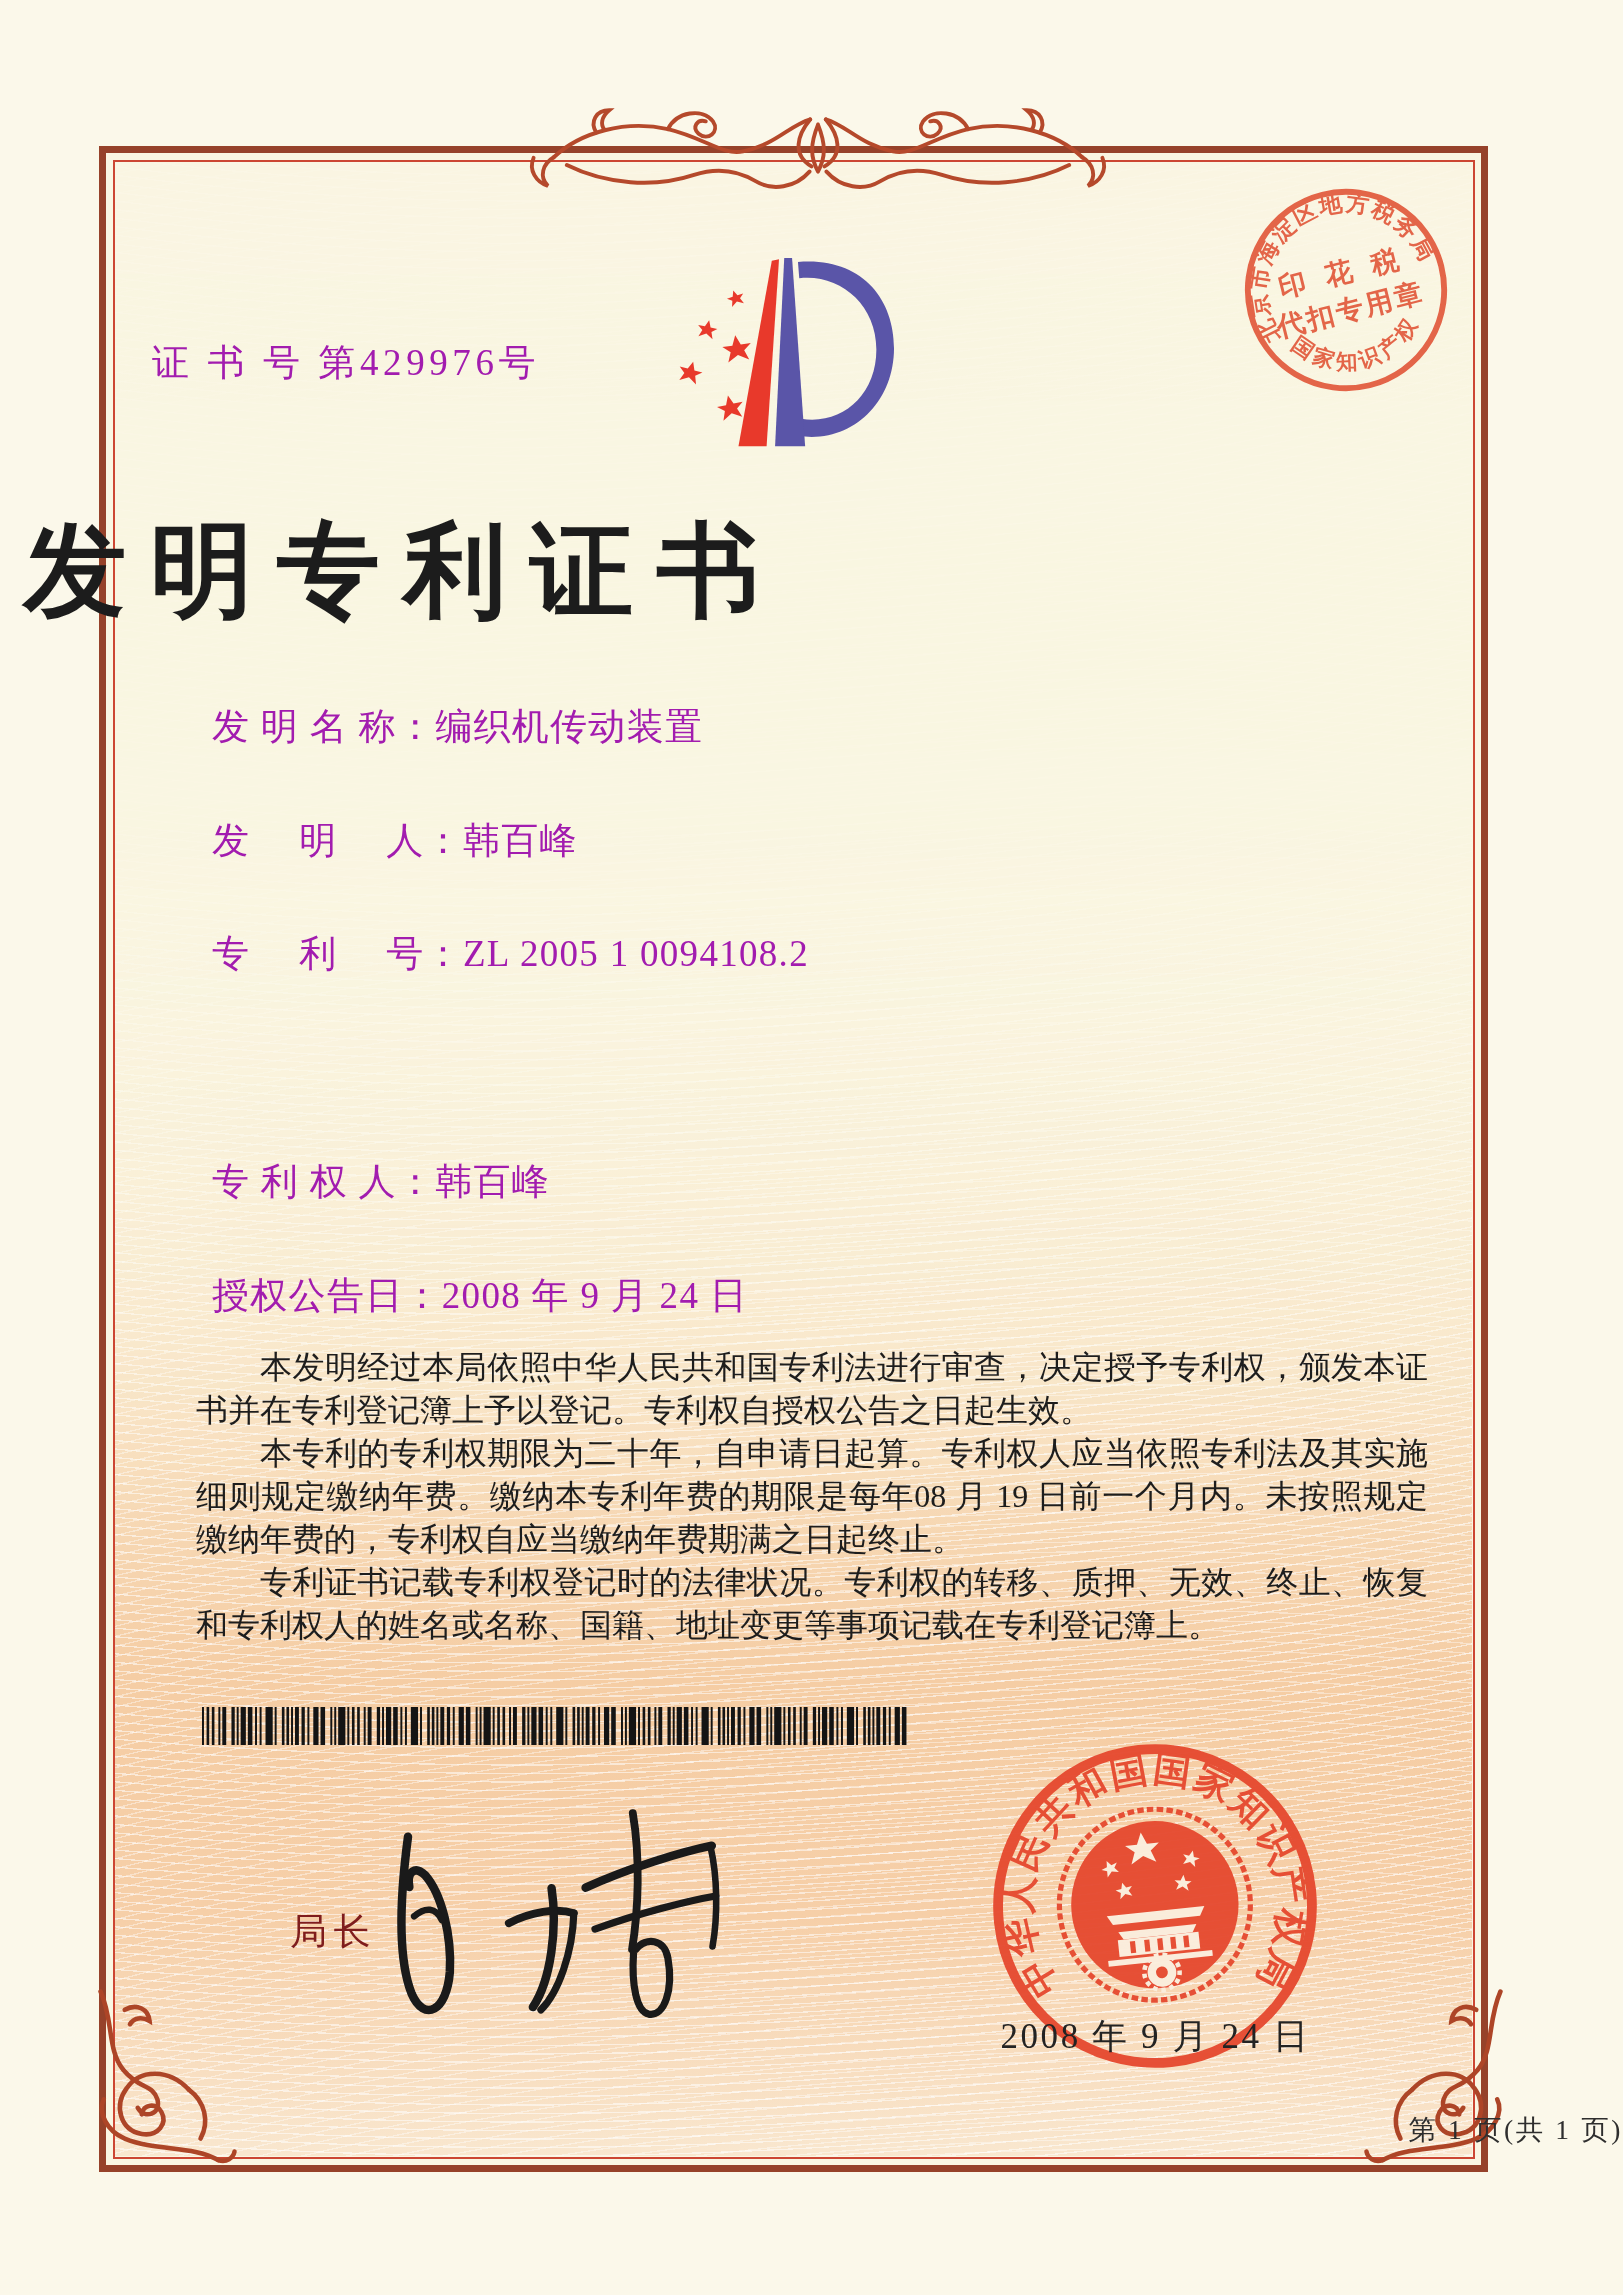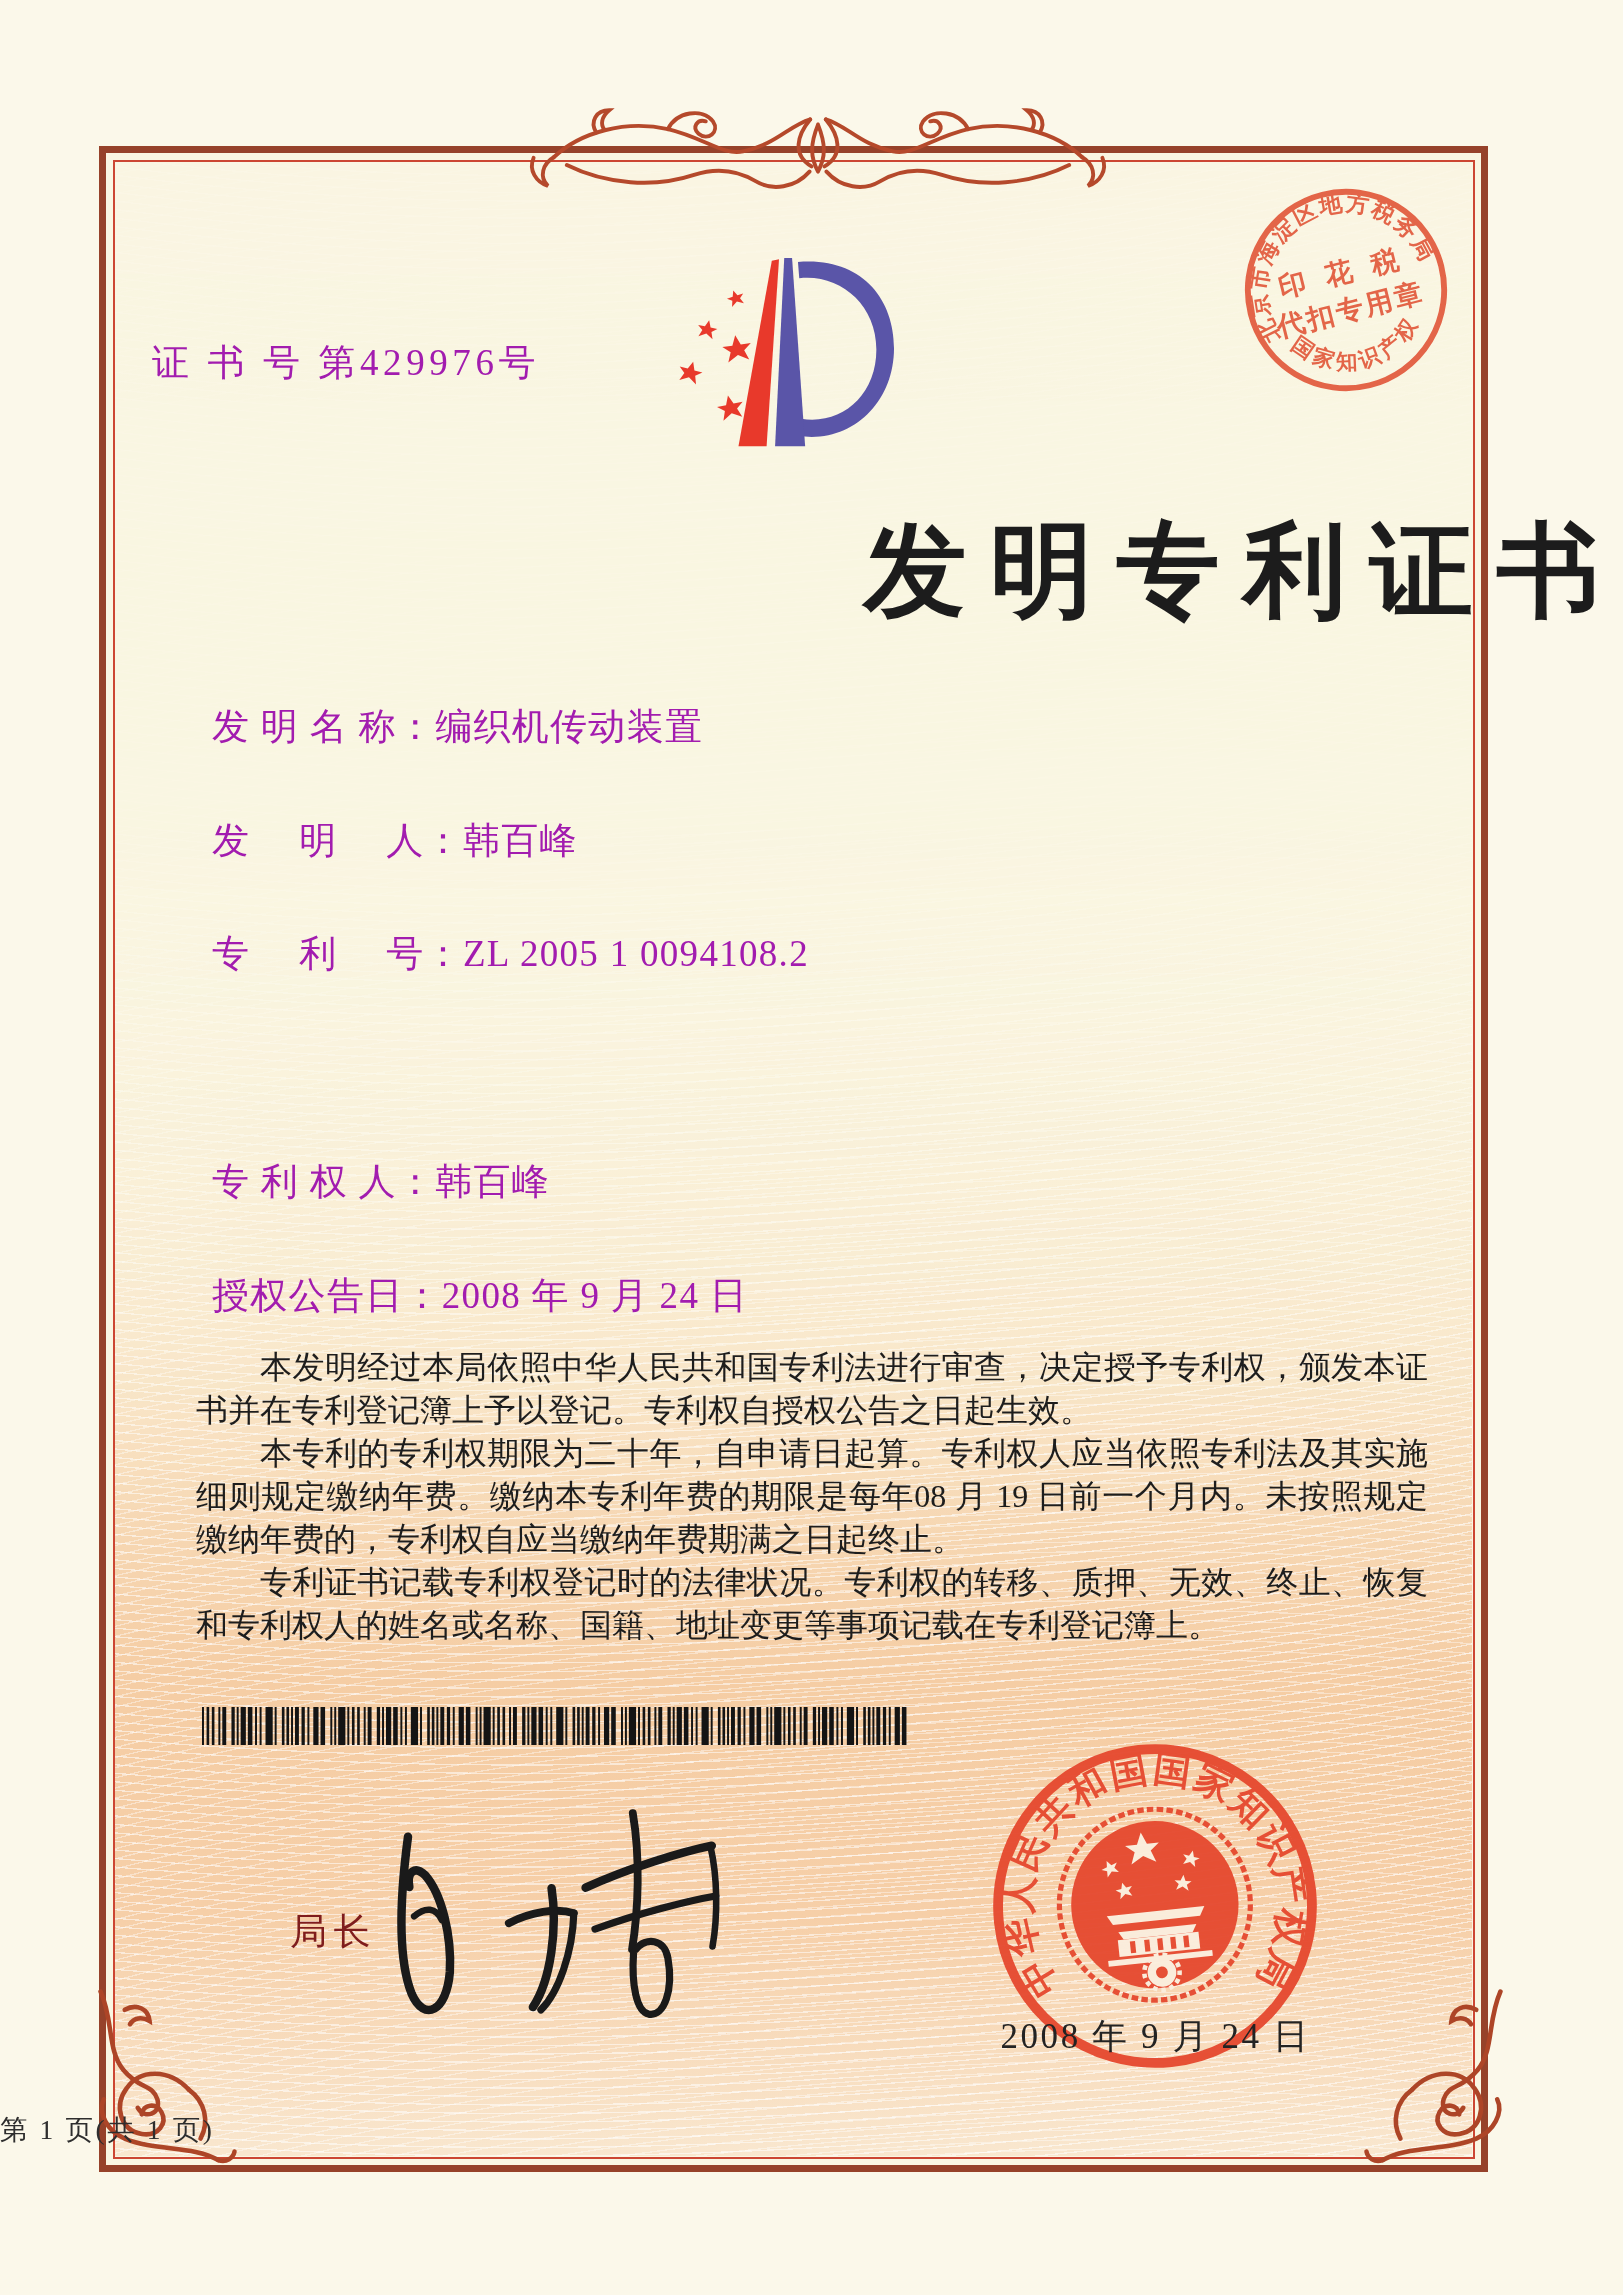--- a/index.html
+++ b/index.html
@@ -11,36 +11,36 @@
   .frame-inner{position:absolute;inset:6.5px;border:2.6px solid #cc4633;}
   .guilloche{position:absolute;inset:9.2px;
      background:
        repeating-radial-gradient(circle at 30% -160%, rgba(255,255,255,0) 0 7.2px, rgba(255,255,255,.55) 7.2px 8.5px),
        repeating-radial-gradient(circle at 75% 280%, rgba(255,255,255,0) 0 8.5px, rgba(255,255,255,.40) 8.5px 9.8px),
        linear-gradient(180deg,#faf6e3 0%,#faf4dd 38%,#f8e3c4 60%,#f5cda4 76%,#f6cfa8 88%,#f9e7cf 100%);
      -webkit-mask-image:linear-gradient(180deg,rgba(0,0,0,.18) 0%,rgba(0,0,0,.10) 32%,rgba(0,0,0,.55) 52%,#000 68%,#000 100%);
      mask-image:linear-gradient(180deg,rgba(0,0,0,.18) 0%,rgba(0,0,0,.10) 32%,rgba(0,0,0,.55) 52%,#000 68%,#000 100%);}
   
   .cert-no{position:absolute;left:152px;top:302px;font-size:37px;letter-spacing:4.6px;color:#a21caf;margin-top:36px;}
-  .title{position:absolute;left:0;right:0;top:503px;text-align:right;font-size:103px;font-weight:700;
+  .title{position:absolute;left:0;right:0;top:503px;text-align:left;font-size:103px;font-weight:700;
          letter-spacing:23.6px;text-indent:23.6px;color:#1c1c1c;}
   .field-row{position:absolute;left:212px;font-size:37px;white-space:pre;color:#a21caf;}
   .field-row .lbl{letter-spacing:1.3px;}
   .field-row .val{letter-spacing:1.3px;}
   .r0{top:702px}.r1{top:816px}.r2{top:929px}.r3{top:1043px}.r4{top:1157px}.r5{top:1271px}
   .body-text{position:absolute;left:196px;top:1346px;width:1232px;font-size:32px;line-height:43px;
              text-align:justify;color:#1d1d1d;}
   .body-text p{margin:0;text-indent:2em;}
   .barcode{position:absolute;left:202px;top:1707px;width:711px;height:38px;}
   .director{position:absolute;left:290px;top:1907px;font-size:37px;letter-spacing:6.5px;color:#7f1d1d;}
   .signature{position:absolute;left:357px;top:1790px;width:386px;height:262px;transform:rotate(-3deg);}
   .seal{position:absolute;left:985px;top:1736px;width:340px;height:340px;transform:rotate(-6deg);opacity:.96;}
   .seal-date{position:absolute;left:979px;top:2013px;width:353px;text-align:center;font-size:35px;
              letter-spacing:2.6px;color:#232323;}
-  .footer{position:absolute;left:0;right:0;top:2112px;text-align:left;font-size:27.5px;letter-spacing:2.6px;color:#2e2e2e;}
+  .footer{position:absolute;left:0;right:0;top:2112px;text-align:right;font-size:27.5px;letter-spacing:2.6px;color:#2e2e2e;}
   .tax-stamp{position:absolute;left:1238px;top:182px;width:216px;height:216px;transform:rotate(-14deg);opacity:.92;}
   .logo{position:absolute;left:664px;top:250px;width:247px;height:216px;}
   .ornament-top{position:absolute;left:517px;top:92px;width:602px;height:137px;}
   .corner{position:absolute;width:154px;height:196px;}
   .corner-bl{left:84px;top:1985px;}
   .corner-br{left:1363px;top:1985px;transform:scaleX(-1);}
 </style>
 </head>
 <body>
 

